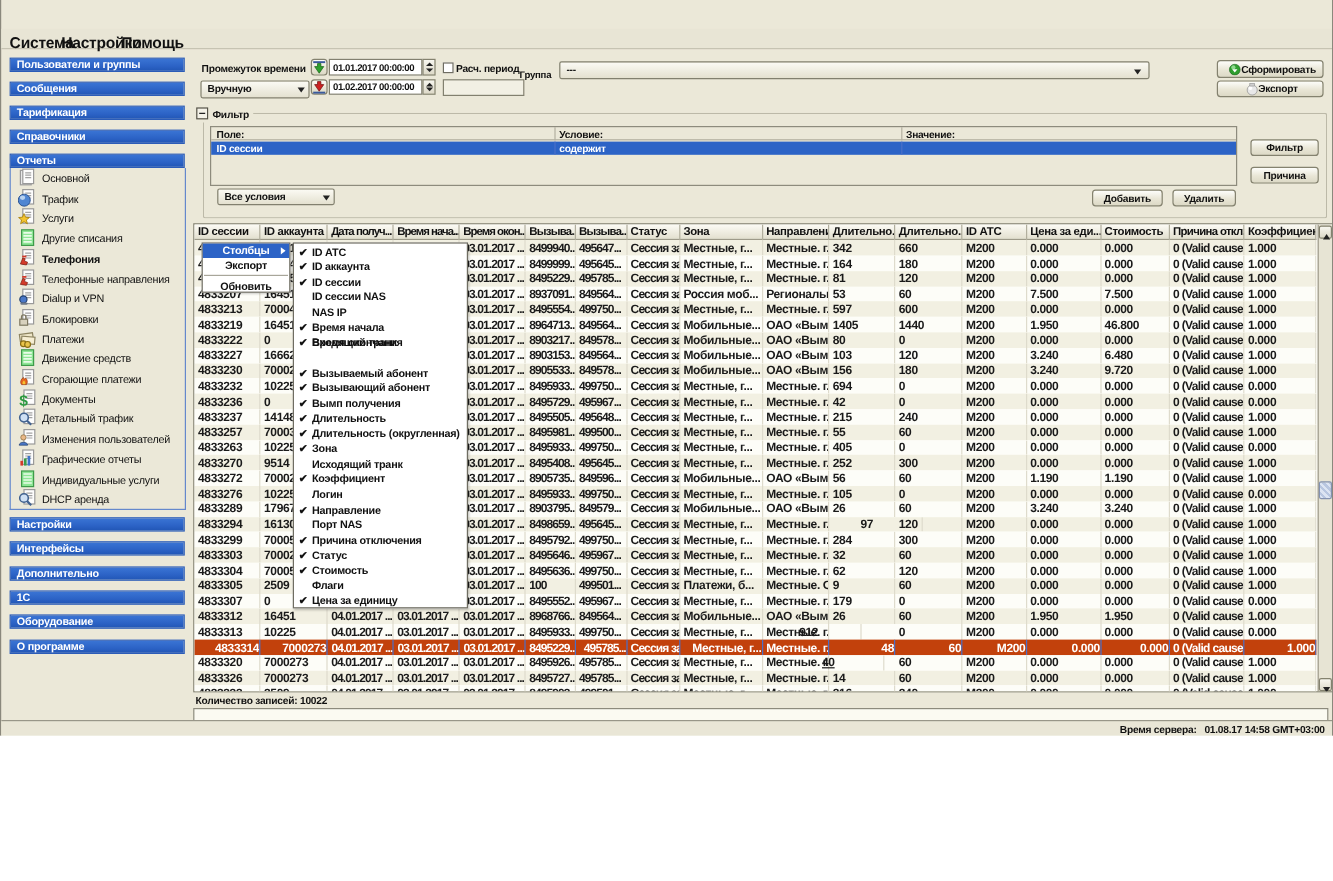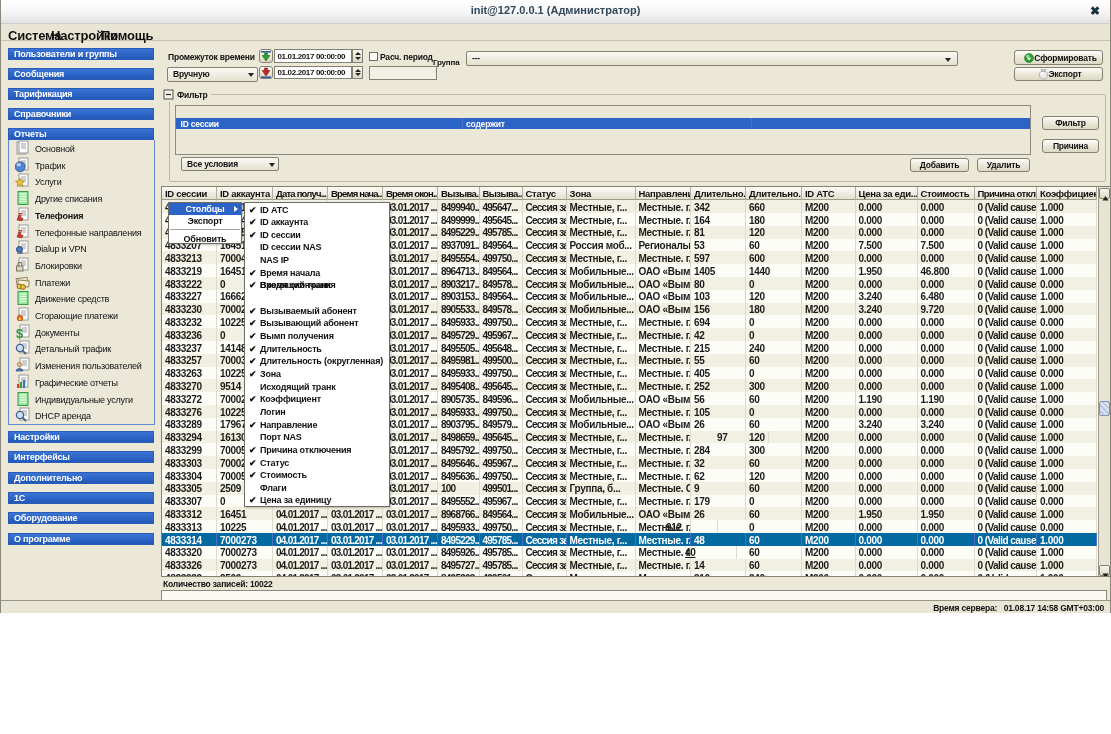--- a/index.html
+++ b/index.html
@@ -27,37 +27,33 @@
 .spin:after { content:""; position:absolute; left:2.5px; bottom:2px; border-left:3px solid transparent; border-right:3px solid transparent; border-top:3.5px solid #222; }
 #ftable { position:absolute; left:174px; top:105px; width:856px; height:50px; border:1px solid #8d8b7d; background:#ebe8d8; }
 #ftable .fhdr { position:absolute; left:0; top:0; width:100%; height:11px; border-bottom:1px solid #b3b0a0; font-size:8.5px; font-weight:bold; letter-spacing:-0.2px; color:#111; }
 #ftable .frow { position:absolute; left:0; top:12px; width:100%; height:11px; background:#2c63c6; color:#fff; font-size:8.5px; font-weight:bold; letter-spacing:-0.2px; }
 #thetable { position:absolute; left:160px; top:186px; width:950px; height:391px; border:1px solid #84826f; background:#fdfdf8; overflow:hidden; }
 #thead { position:absolute; left:0; top:0; width:935px; height:13px; background:linear-gradient(#fcfbf5,#e3e0cf); border-bottom:1px solid #9d9a89; }
 .hc { position:absolute; top:0; height:13px; font-size:9.5px; font-weight:bold; letter-spacing:-0.3px; color:#111; padding:1px 0 0 3px; border-right:1px solid #b1ae9d; white-space:nowrap; overflow:hidden; }
 .row { position:absolute; left:0; width:935px; height:12.8px; overflow:hidden; white-space:nowrap; }
 .row.odd { background:#f2f0e2; }
 .row.even { background:#fdfdf8; }
-.row.sel { background:#0369a1; color:#fff; }
+.row.sel { background:#c2410c; color:#fff;text-align:right; }
 .cell { position:absolute; top:0px; height:12.8px; font-size:10px; font-weight:bold; letter-spacing:-0.3px; color:#1a1a1a; padding:1.5px 0 0 3px; border-right:1px solid #dedbcc; overflow:hidden; white-space:nowrap; }
 .row.sel .cell { color:#fff; border-right-color:#4a6fc8; }
 #vscroll { position:absolute; left:935.5px; top:0px; width:12.5px; height:389px; background:#e7e4d4; border-left:1px solid #9d9a89; }
 .sbtn { position:absolute; left:0.5px; width:11px; height:11px; background:linear-gradient(#f8f7f0,#dcd9c8); border:1px solid #84826f; border-radius:2px; }
 #sthumb { position:absolute; left:0.5px; top:214px; width:11px; height:15px; background:repeating-linear-gradient(45deg,#dce4f2 0 2px,#b8c6e0 2px 4px); border:1px solid #8492b0; border-radius:2px; }
 .menu { position:absolute; background:#fff; border:1px solid #6f6d62; box-shadow:1px 1px 2px rgba(0,0,0,0.25); z-index:50; }
 .mi { position:relative; font-size:9px; font-weight:bold; letter-spacing:-0.2px; color:#111; white-space:nowrap; overflow:hidden; }
 #statusbar { position:absolute; left:0; top:600px; width:1109px; height:13px; background:#e9e6d6; border-top:1px solid #989688; }
 #statusbar span { position:absolute; right:6px; top:2px; font-size:8.5px; font-weight:bold; letter-spacing:-0.2px; color:#111; }
 .chk { position:absolute; width:9px; height:9px; background:#fff; border:1px solid #6f6d62; }
 </style></head><body>
 <div id="app">
- <div id="titlebar">
-      <div id="title">init@127.0.0.1 (Администратор)</div>
-      <div id="closex">✖</div>
-    </div>
  <div id="menubar">
    <span class="menuitem" style="left:7px;">Система</span>
    <span class="menuitem" style="left:50px;">Настройки</span>
    <span class="menuitem" style="left:100px;">Помощь</span>
  </div>
 <div class="bluehdr" style="top:47.5px;">Пользователи и группы</div>
 <div class="bluehdr" style="top:67.5px;">Сообщения</div>
 <div class="bluehdr" style="top:87.5px;">Тарификация</div>
 <div class="bluehdr" style="top:107.5px;">Справочники</div>
 <div class="bluehdr" style="top:127.5px;">Отчеты</div>
@@ -286,20 +282,27 @@
         <rect x="3.5" y="0.5" width="4" height="2.2" fill="#d0d0d0" stroke="#909090" stroke-width="0.5"></rect>
       </svg><span style="margin-left:13px;line-height:13px;">Экспорт</span></div>
 
 <svg class="abs" width="11" height="11" viewBox="0 0 11 11" style="left:162px; top:89px;">
       <rect x="1" y="1" width="9" height="9" fill="#f4f2e8" stroke="#555348"></rect>
       <line x1="3" y1="5.5" x2="8" y2="5.5" stroke="#222" stroke-width="1.2"></line>
     </svg>
 <div class="lbl" style="left:176px; top:89.5px;">Фильтр</div>
 <div class="abs" style="left:168px; top:94px; width:937px; height:88px; border:1px solid #bcb9a8; border-radius:2px; clip-path:polygon(0 0, 42px 0, 42px 8px, 0 8px, 0 100%, 100% 100%, 100% 0);"></div>
 <div id="ftable">
+  <div class="fhdr">
+    <span style="position:absolute;left:4.5px;top:1px;">Поле:</span>
+    <span style="position:absolute;left:290px;top:1px;">Условие:</span>
+    <span style="position:absolute;left:579px;top:1px;">Значение:</span>
+    <span style="position:absolute;left:286px;top:0;width:1px;height:11px;background:#b3b0a0;"></span>
+    <span style="position:absolute;left:575px;top:0;width:1px;height:11px;background:#b3b0a0;"></span>
+  </div>
   <div class="frow">
     <span style="position:absolute;left:4.5px;top:1px;">ID сессии</span>
     <span style="position:absolute;left:290px;top:1px;">содержит</span>
     <span style="position:absolute;left:286px;top:0;width:1px;height:11px;background:#4a6fc8;"></span>
     <span style="position:absolute;left:575px;top:0;width:1px;height:11px;background:#4a6fc8;"></span>
   </div>
 </div>
 <div class="btn" style="left:1041px; top:116px; width:57px; height:13.5px; line-height:12px;">Фильтр</div>
 <div class="btn" style="left:1041px; top:139px; width:57px; height:13.5px; line-height:12px;">Причина</div>
 <div class="combo" style="left:180px; top:157px; width:98px; height:14px;">
@@ -748,21 +751,21 @@
       </div>
 <div class="row odd" style="top:294.8px;">
         <div class="cell" style="left:0px; width:55px;">4833305</div>
         <div class="cell" style="left:55px; width:56px;">2509</div>
         <div class="cell" style="left:111px; width:55px; letter-spacing:-0.75px;">04.01.2017 ...</div>
         <div class="cell" style="left:166px; width:55px; letter-spacing:-0.75px;">03.01.2017 ...</div>
         <div class="cell" style="left:221px; width:55px; letter-spacing:-0.75px;">03.01.2017 ...</div>
         <div class="cell" style="left:276px; width:41.5px; letter-spacing:-0.75px;">100</div>
         <div class="cell" style="left:317.5px; width:43.0px; letter-spacing:-0.75px;">499501...</div>
         <div class="cell" style="left:360.5px; width:44.0px; letter-spacing:-0.7px;">Сессия зак...</div>
-        <div class="cell" style="left:404.5px; width:69.0px;">Группа, б...</div>
+        <div class="cell" style="left:404.5px; width:69.0px;">Платежи, б...</div>
         <div class="cell" style="left:473.5px; width:55.5px;">Местные. С...</div>
         <div class="cell" style="left:529px; width:55px;">9</div>
         <div class="cell" style="left:584px; width:56px;">60</div>
         <div class="cell" style="left:640px; width:53.5px;">M200</div>
         <div class="cell" style="left:693.5px; width:62.0px;">0.000</div>
         <div class="cell" style="left:755.5px; width:57.0px;">0.000</div>
         <div class="cell" style="left:812.5px; width:62.5px; letter-spacing:-0.55px;">0 (Valid cause...</div>
         <div class="cell" style="left:875px; width:60px;">1.000</div>
       </div>
 <div class="row even" style="top:307.6px;">

